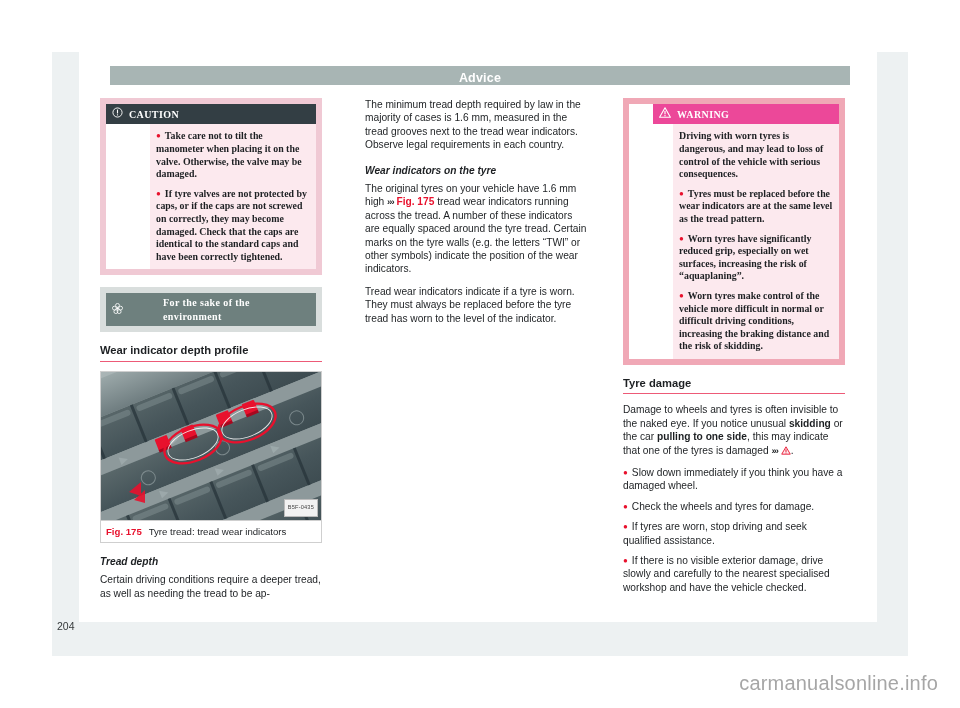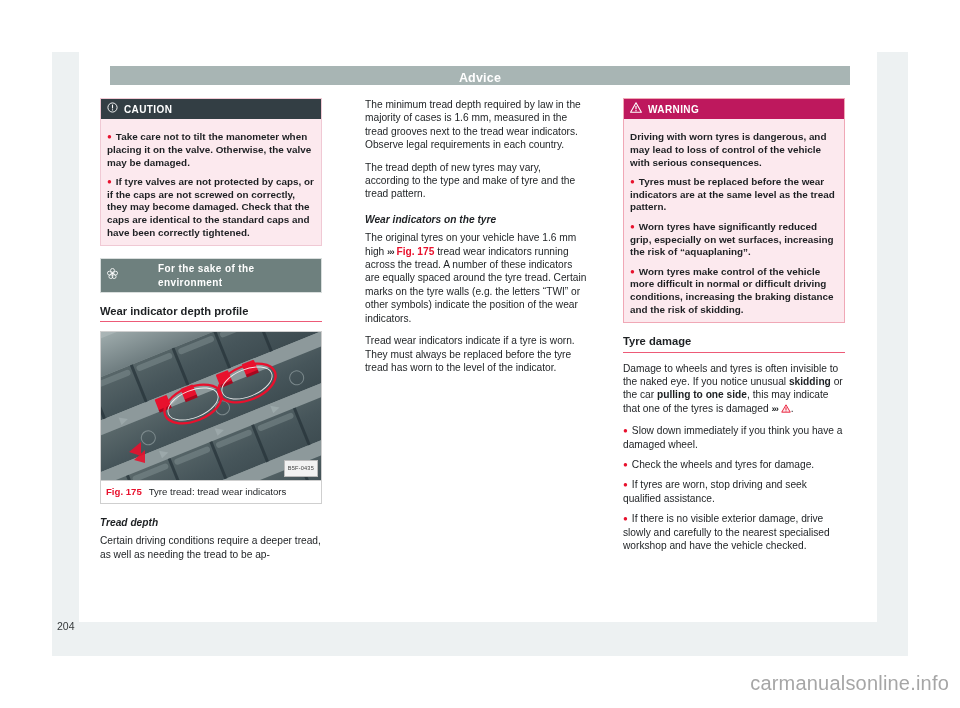--- a/index.html
+++ b/index.html
@@ -51,21 +51,21 @@
     top: 620px;
     font-size: 10.5px;
     color: #35393b;
   }
   .watermark {
     position: absolute;
     left: 0;
     top: 672px;
     width: 960px;
     text-align: right;
-    padding-right: 11px;
+    padding-right: 22px;
     box-sizing: border-box;
     font-size: 20px;
     color: #a6a6a6;
     letter-spacing: 0.2px;
   }
 
   
   .col {
     position: absolute;
     top: 98px;
@@ -95,47 +95,49 @@
   .tri {
     display: inline-block;
     vertical-align: -1px;
     width: 10px;
     height: 9px;
   }
 
   
   .notice {
     margin-bottom: 12px;
-    border: 1px solid #4c1d95;
+    border: 6px solid #4c1d95;
+    font-family: Liberation Serif, serif;
   }
   .notice-head {
     display: flex;
     align-items: center;
     gap: 6px;
     padding: 3px 6px;
     font-size: 10px;
     font-weight: bold;
     letter-spacing: 0.4px;
     color: #ffffff;
   }
   .notice-body {
-    padding: 12px 6px 6px 6px;
+    padding: 6px 6px 6px 6px;
     font-size: 9.9px;
     line-height: 12.6px;
     font-weight: bold;
     color: #1d2023;
+    margin-left: 44px;
   }
   .notice-body p { margin: 0 0 7px 0; }
   .notice-body p:last-child { margin-bottom: 0; }
 
   .caution .notice-head { background: #333e44; }
   .caution .notice-body { background: #fce9ee; }
   .caution { border-color: #f0c9d4; }
 
-  .warning .notice-head { background: #be185d; }
+  .warning .notice-head { background: #ec4899; margin-left: 24px; }
   .warning .notice-body { background: #fce9ee; }
   .warning { border-color: #f0a8b6; }
 
   .env .notice-head { background: #6e807e; gap: 40px; }
   .env .notice-body { background: #f2f4f4; }
   .env { border-color: #d9dedd; }
 
   .bullet-red::before {
     content: "\25CF";
     color: #e8112d;
@@ -372,21 +374,20 @@
 
   <div class="sub-head">Tread depth</div>
   <p class="para">Certain driving conditions require a deeper tread, as well as needing the tread to be ap-</p>
 </div>
 
 <div class="col col-2">
 
   <p class="para">The minimum tread depth required by law in the majority of cases is 1.6 mm, measured in the tread grooves next to the tread wear indicators. Observe legal requirements in each country.</p>
 
 
-  <p class="para">The tread depth of new tyres may vary, according to the type and make of tyre and the tread pattern.</p>
 
   <div class="sub-head">Wear indicators on the tyre</div>
 
   <p class="para"><span>The original tyres on your vehicle have 1.6 mm high </span><span class="chev">›››</span> <span class="red">Fig. 175</span><span> tread wear indicators running across the tread. A number of these indicators are equally spaced around the tyre tread. Certain marks on the tyre walls (e.g. the letters “TWI” or other symbols) indicate the position of the wear indicators.</span></p>
 
   <p class="para">Tread wear indicators indicate if a tyre is worn. They must always be replaced before the tyre tread has worn to the level of the indicator.</p>
 </div>
 
 <div class="col col-3">
 

